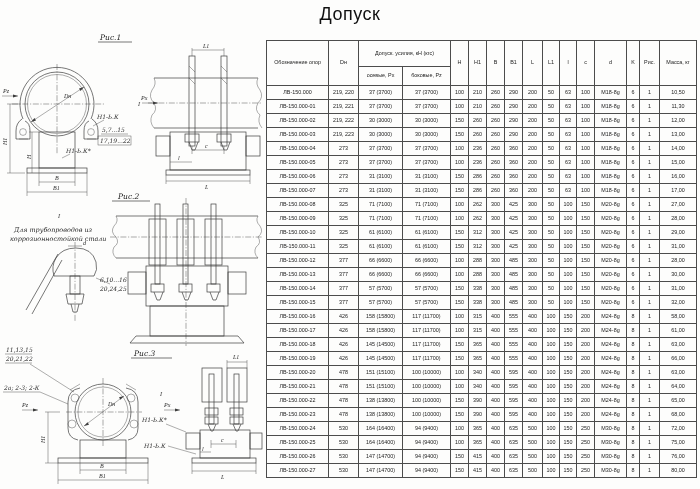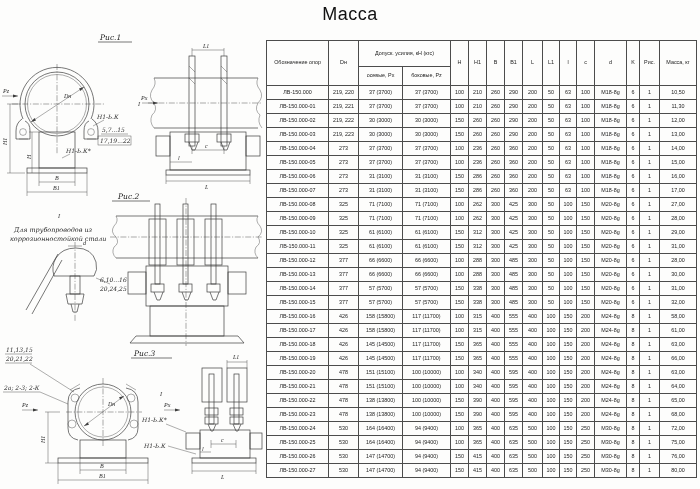--- a/index.html
+++ b/index.html
@@ -34,21 +34,21 @@
   .lnT{stroke:#4a4a4a;stroke-width:0.45;fill:none;}
   .cl{stroke:#555;stroke-width:0.5;fill:none;stroke-dasharray:6 1.6 1.2 1.6;}
   .dim{font-family:"Liberation Serif", serif;font-style:italic;font-size:6px;fill:#2c2c2c;}
   .hand{font-family:"DejaVu Serif", serif;font-style:italic;font-size:6px;fill:#2a2a2a;}
   .hand2{font-family:"DejaVu Serif", serif;font-style:italic;font-size:6.4px;fill:#262626;}
   .figlab{font-family:"DejaVu Serif", serif;font-style:italic;font-size:7.5px;fill:#222;}
 </style>
 </head>
 <body>
 
-<div class="page-title">Масса</div>
+<div class="page-title">Допуск</div>
 
 <svg class="draw" width="266" height="463" viewBox="0 0 266 463">
 
   <g>
     <text class="figlab" x="100" y="14">Рис.1</text>
     <line class="ln" x1="98" y1="16" x2="132" y2="16"></line>
 
     <line class="cl" x1="57" y1="38" x2="57" y2="128"></line>
     <line class="cl" x1="12" y1="78" x2="104" y2="78"></line>
 

